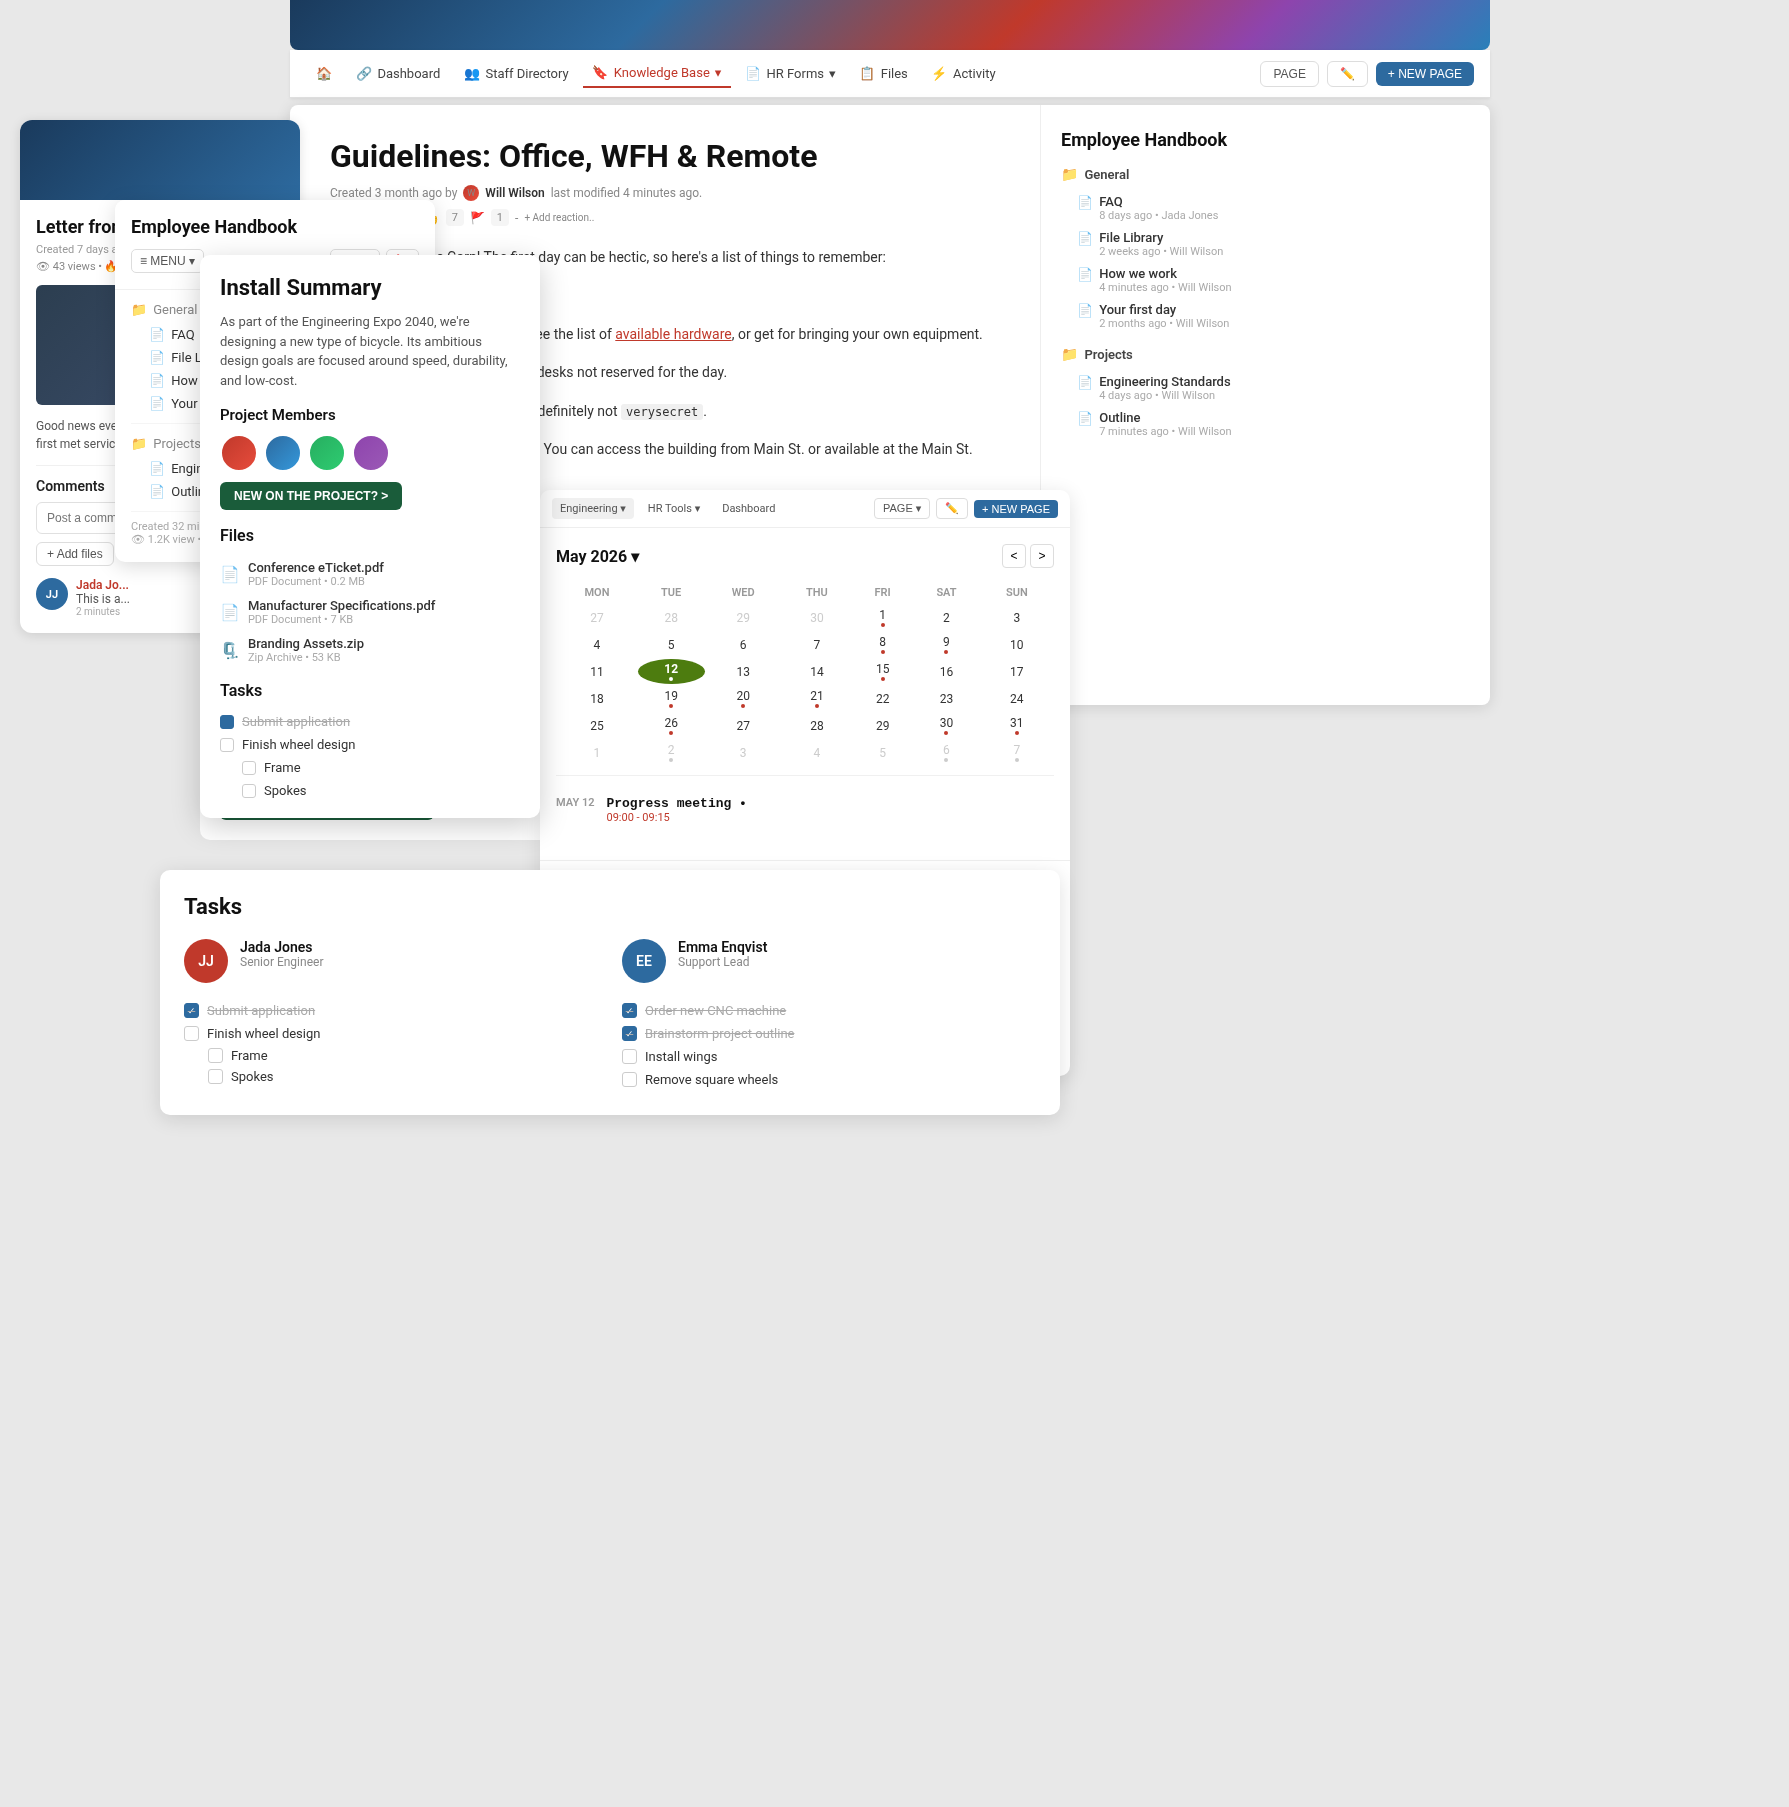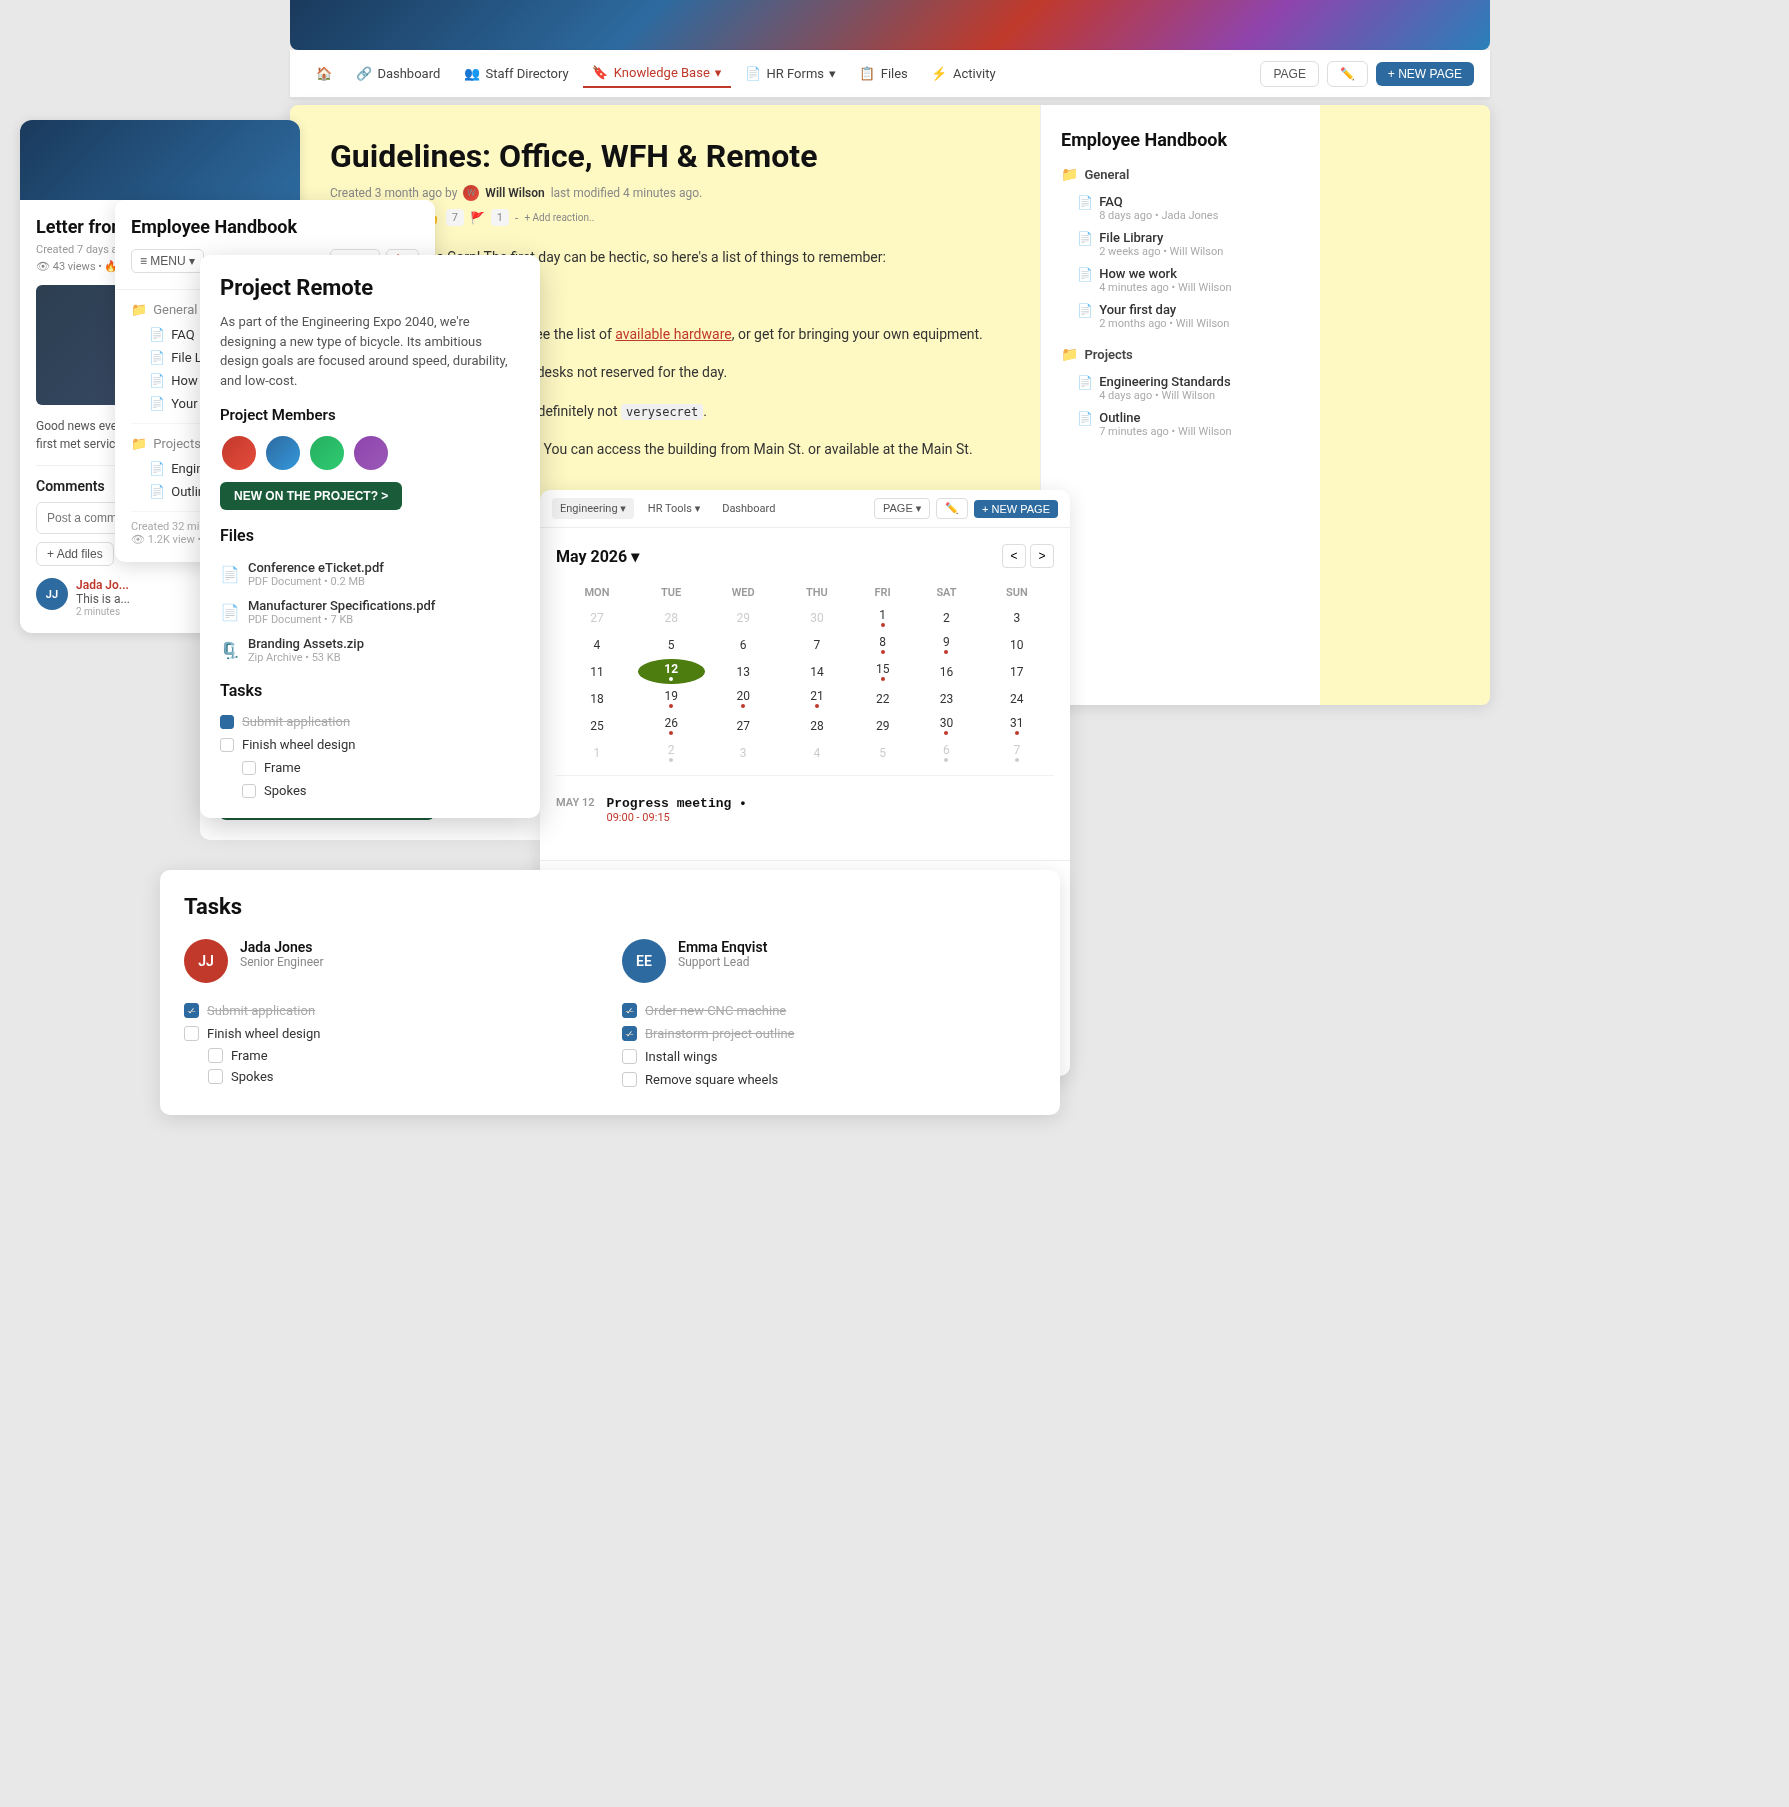--- a/index.html
+++ b/index.html
@@ -74,21 +74,21 @@
       color: #fff;
       border: none;
     }
 
     
     .main-panel {
       position: absolute;
       top: 105px;
       left: 290px;
       width: 1200px;
-      background: #fef9c3;
+      background: #ffffff;
       min-height: 600px;
       border-radius: 8px;
       box-shadow: 0 2px 15px rgba(0,0,0,0.12);
       overflow: hidden;
     }
 
     .content-area {
       display: flex;
       min-height: 600px;
     }
@@ -1142,21 +1142,21 @@
     <div style="padding-top:8px;font-size:11px;color:#aaa;">
       <span>Created 32 minute</span>
       <br>
       <span>👁 1.2K view • 👍</span>
     </div>
   </div>
 </div>
 
 <div class="project-overlay">
   <div class="project-overlay-header">
-    <h2 class="project-title">Project Remote</h2>
+    <h2 class="project-title">Install Summary</h2>
     <p class="project-desc">As part of the Engineering Expo 2040, we're designing a new type of bicycle. Its ambitious design goals are focused around speed, durability, and low-cost.</p>
     <div class="project-members-title">Project Members</div>
     <div class="member-avatars">
       <div class="member-avatar a1"></div>
       <div class="member-avatar a2"></div>
       <div class="member-avatar a3"></div>
       <div class="member-avatar a4"></div>
     </div>
     <button class="new-on-project-btn">NEW ON THE PROJECT? &gt;</button>
 

